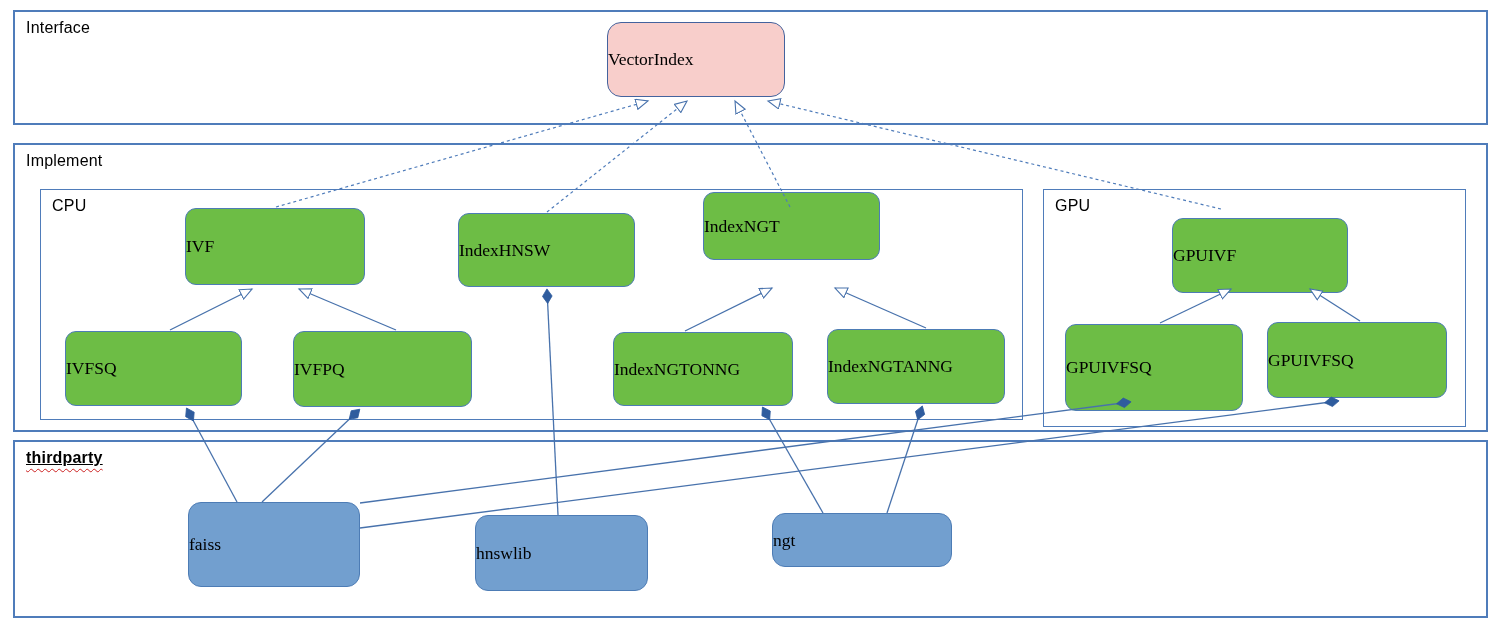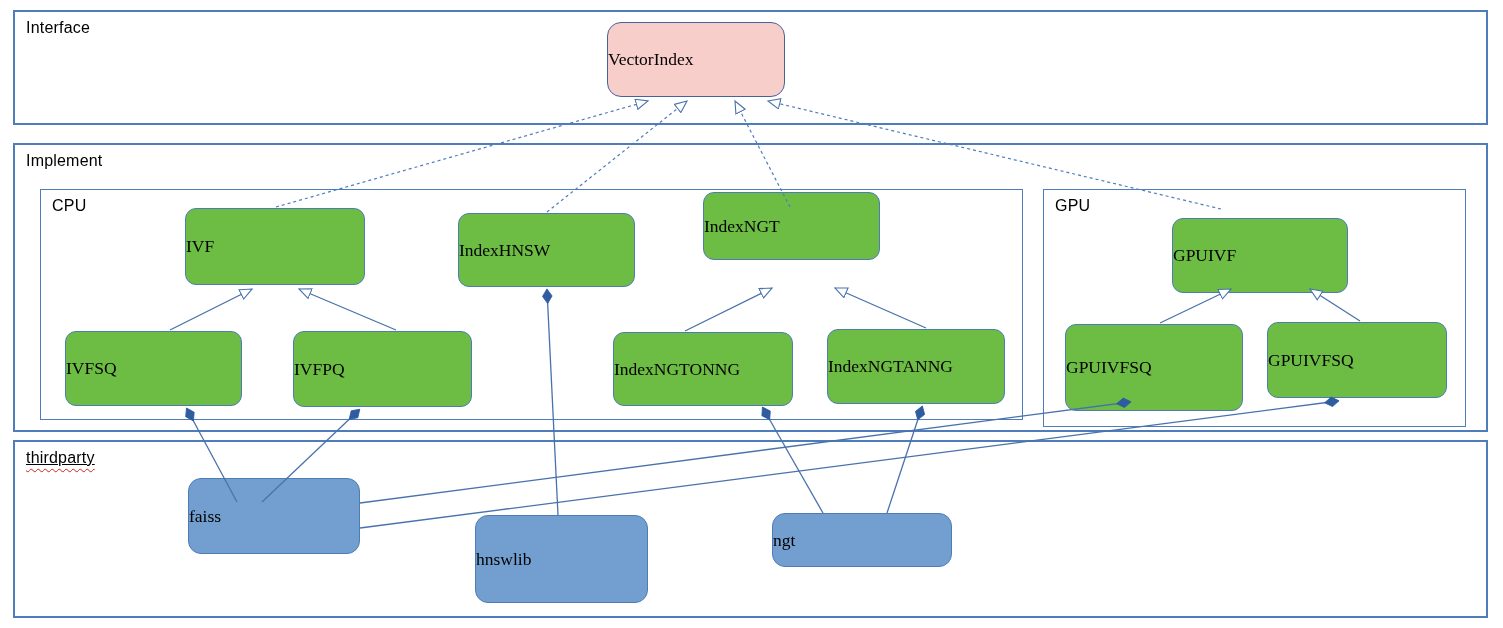--- a/index.html
+++ b/index.html
@@ -10,21 +10,21 @@
   
   .container{
     position:absolute;background:transparent;box-sizing:border-box;
     border:2px solid #4f7cba;z-index:1;
   }
   .container.inner{border-width:1.5px;z-index:2;}
   .clabel{
     position:absolute;left:11px;top:7px;
     font-size:16px;color:#000;letter-spacing:0.2px;white-space:nowrap;
   }
-  .clabel.third{text-decoration:underline;}
+  .clabel.third{text-decoration:underline;font-weight:bold;}
   .wavy{
     text-decoration:underline wavy #cc2222;
     text-underline-offset:5px;
     text-decoration-thickness:1px;
   }
   
   .node{
     position:absolute;box-sizing:border-box;z-index:3;
     display:flex;align-items:center;justify-content:flex-start;
     border:1.4px solid #4d7cb5;border-radius:11px;
@@ -99,25 +99,25 @@
 </div>
 
 <div class="node green" style="left:1065px;top:324px;width:178px;height:87px">
   <span class="nlabel">GPUIVFSQ</span>
 </div>
 
 <div class="node green" style="left:1267px;top:322px;width:180px;height:76px">
   <span class="nlabel">GPUIVFSQ</span>
 </div>
 
-<div class="node blue" style="left:188px;top:478px;width:172px;height:76px">
+<div class="node blue" style="left:188px;top:502px;width:172px;height:85px">
   <span class="nlabel">faiss</span>
 </div>
 
-<div class="node blue" style="left:475px;top:515px;width:173px;height:88px">
+<div class="node blue" style="left:475px;top:515px;width:173px;height:76px">
   <span class="nlabel">hnswlib</span>
 </div>
 
 <div class="node blue" style="left:772px;top:513px;width:180px;height:54px">
   <span class="nlabel">ngt</span>
 </div>
 
 <svg class="edges" width="1503" height="628" viewBox="0 0 1503 628">
   <defs>
     <marker id="tri" markerUnits="userSpaceOnUse" markerWidth="15" markerHeight="13" refX="12.6" refY="5.8" orient="auto">

